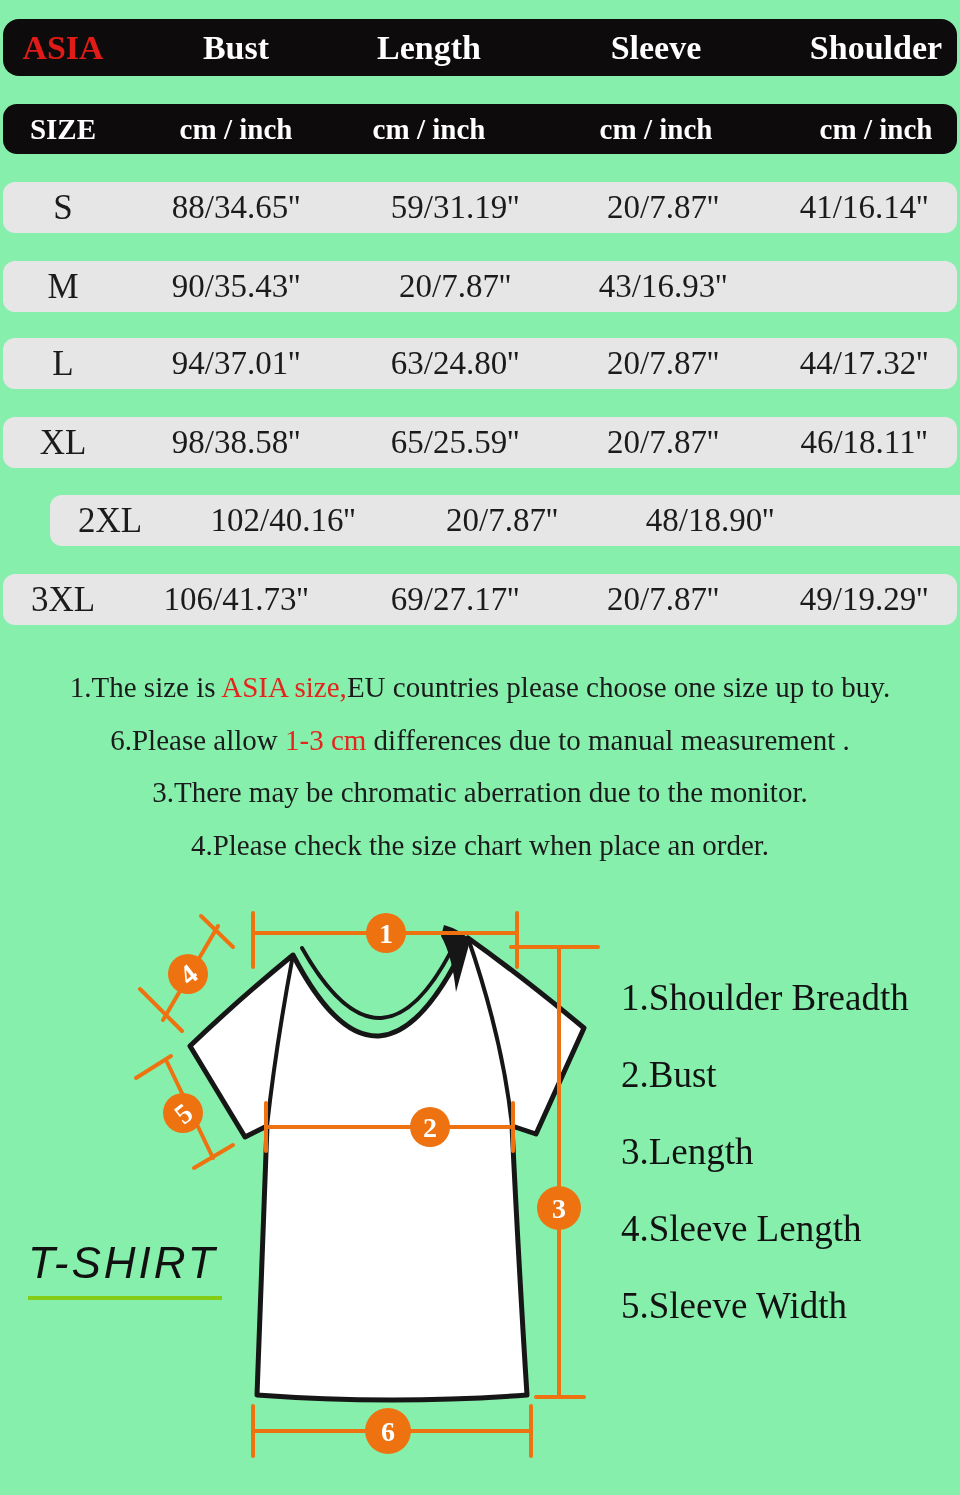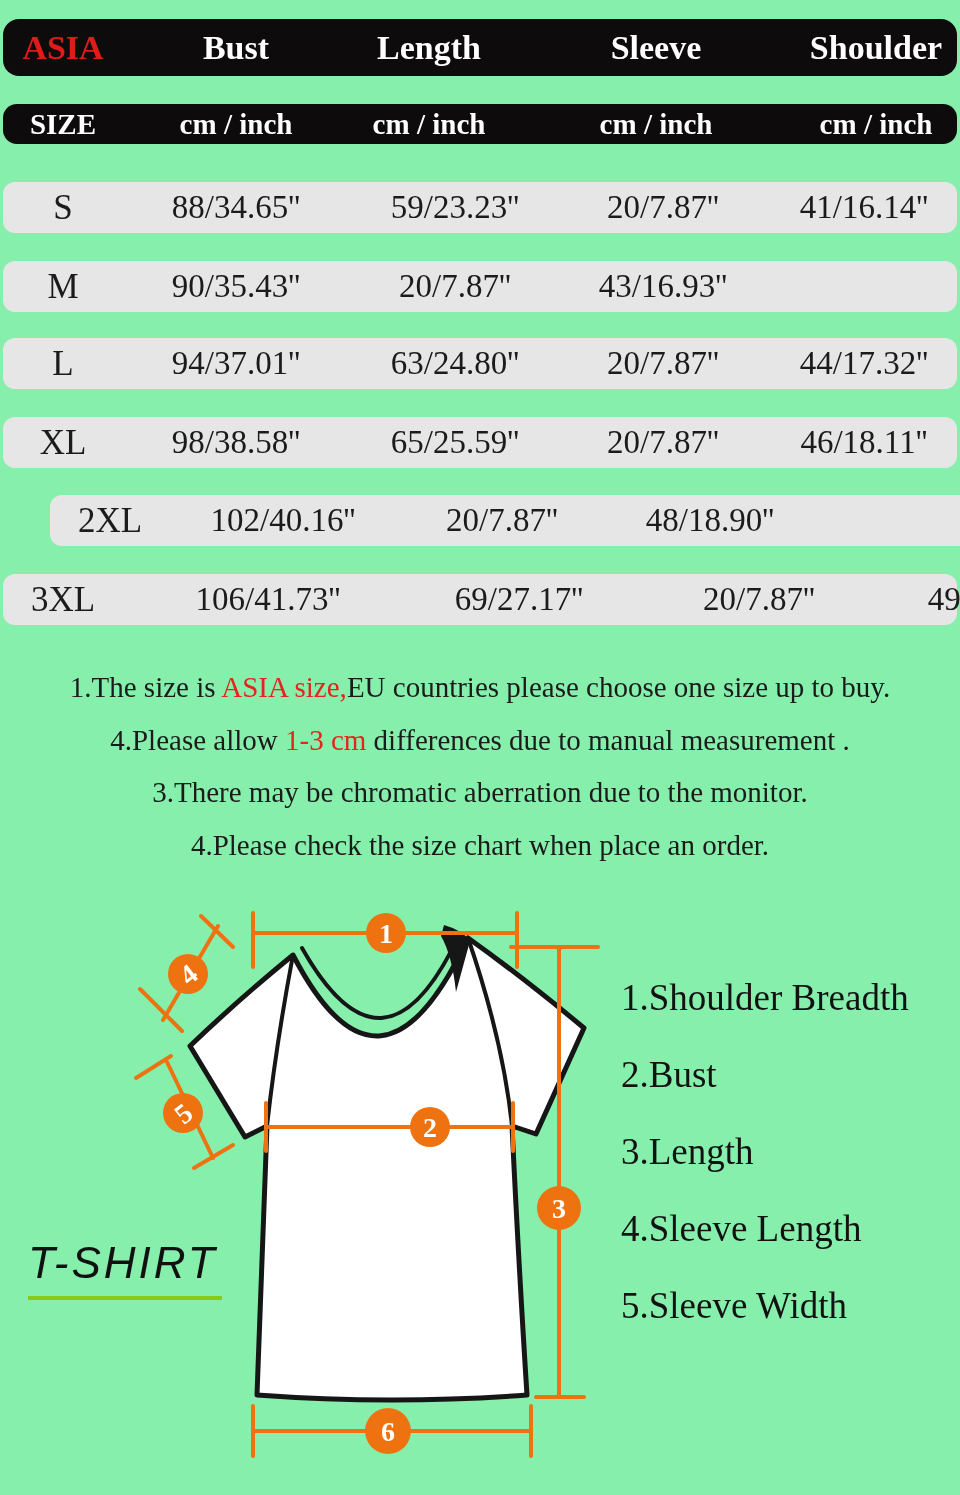--- a/index.html
+++ b/index.html
@@ -5,28 +5,28 @@
   html,body{margin:0;padding:0;background:#fff;}
   .page{position:relative;width:960px;height:1495px;background:#86efac;overflow:hidden;
         font-family:"Liberation Serif", serif;color:#161616;padding-left:12px;}
 
   
   .bar{position:absolute;left:3px;width:954px;display:grid;
        grid-template-columns:120px 226px 212px 204px 198px;align-items:center;}
   .bar > div{text-align:center;white-space:nowrap;}
   .hdr{background:#0d0b0c;border-radius:16px;color:#fff;font-weight:bold;}
   .hdr1{top:19px;height:57px;font-size:34px;}
-  .hdr2{top:104px;height:40px;font-size:29px;border-radius:14px;}
+  .hdr2{top:104px;height:50px;font-size:29px;border-radius:14px;}
   .corner1{color:#e11b17;}
   .nudge-len{transform:translateX(-26px);}
   .nudge-slv{transform:translateX(-7px);}
   .nudge-shd{transform:translateX(12px);}
   .row{background:#e7e6e7;border-radius:12px;height:51px;font-size:33px;color:#1b1b1b;}
   .row .size-cell{font-size:35px;}
-  .r0{top:182px;} .r1{top:261px;} .r2{top:338px;} .r3{top:417px;} .r4{top:495px;margin-left:47px;} .r5{top:574px;gap:32px;}
+  .r0{top:182px;} .r1{top:261px;} .r2{top:338px;} .r3{top:417px;} .r4{top:495px;margin-left:47px;} .r5{top:574px;}
 
   
   .notes{position:absolute;top:661px;left:0;width:960px;text-align:center;
          font-size:29px;line-height:52.6px;color:#1b1b1b;}
   .notes .red{color:#e5241d;}
 
   
   .diagram-svg{position:absolute;left:0;top:880px;width:960px;height:615px;}
   .tshirt-label{position:absolute;left:28px;top:1238px;font-family:"Liberation Sans", sans-serif;
                 font-style:italic;font-weight:500;font-size:44px;letter-spacing:3px;color:#111;
@@ -51,21 +51,21 @@
     <div>SIZE</div>
     <div>cm / inch</div>
     <div class="nudge-len">cm / inch</div>
     <div class="nudge-slv">cm / inch</div>
     <div class="nudge-shd">cm / inch</div>
   </div>
 
   <div class="bar row r0">
     <div class="size-cell">S</div>
     <div>88/34.65''</div>
-    <div>59/23.23''</div>
+    <div>59/31.19''</div>
     <div>20/7.87''</div>
     <div>41/16.14''</div>
   </div>
   <div class="bar row r1">
     <div class="size-cell">M</div>
     <div>90/35.43''</div>
     <div>20/7.87''</div>
     <div>43/16.93''</div>
   </div>
   <div class="bar row r2">
@@ -91,21 +91,21 @@
   <div class="bar row r5">
     <div class="size-cell">3XL</div>
     <div>106/41.73''</div>
     <div>69/27.17''</div>
     <div>20/7.87''</div>
     <div>49/19.29''</div>
   </div>
 
   <div class="notes">
     <div><span>1.The size is </span><span class="red">ASIA size,</span><span>EU countries please choose one size up to buy.</span></div>
-    <div><span>4.Please allow </span><span class="red">1-3 cm</span><span> differences due to manual measurement .</span></div>
+    <div><span>6.Please allow </span><span class="red">1-3 cm</span><span> differences due to manual measurement .</span></div>
     <div><span>3.There may be chromatic aberration due to the monitor.</span><span class="red"></span><span></span></div>
     <div><span>4.Please check the size chart when place an order.</span><span class="red"></span><span></span></div>
   </div>
 
   <svg class="diagram-svg" viewBox="0 880 960 615">
 
     <g stroke="#161616" fill="none" stroke-linejoin="round" stroke-linecap="round">
       <path fill="#ffffff" stroke-width="5" d="M 293 955 Q 238 1000 190 1046 L 245 1137 L 267 1126 Q 262 1270 257 1395
                Q 392 1405 527 1395 Q 519 1270 512 1126 L 536 1134 L 584 1028
                Q 520 975 468 938 Q 381 1125 293 955 Z"></path>

